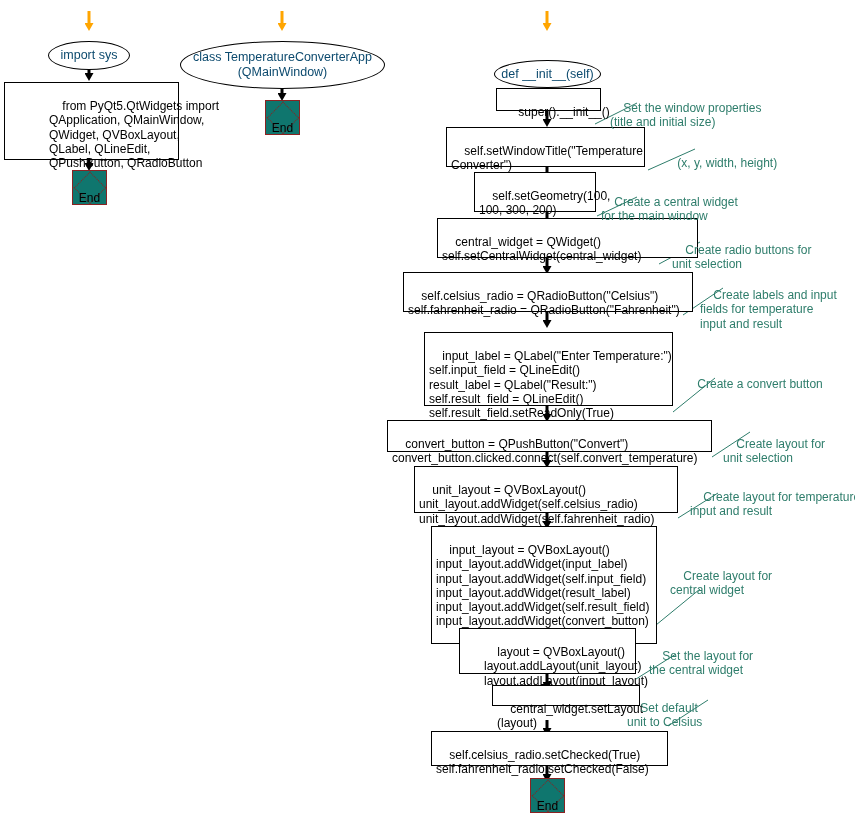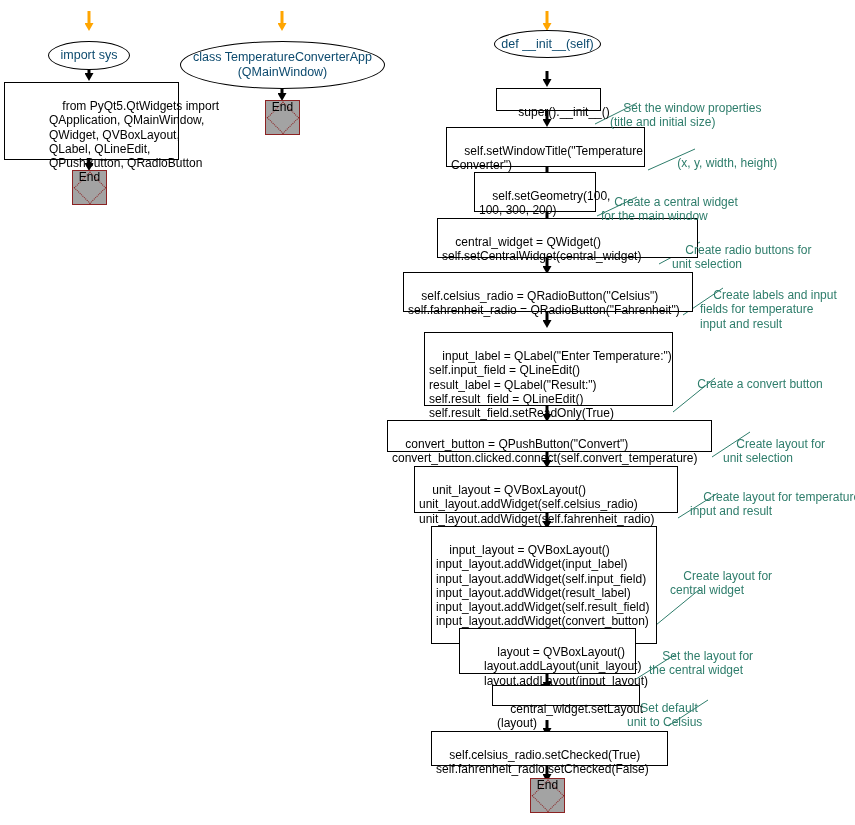--- a/index.html
+++ b/index.html
@@ -52,23 +52,23 @@
     display: flex;
     align-items: center;
     justify-content: center;
     text-align: center;
     white-space: pre;
     color: #0c4a6e;
   }
   
   .endnode {
     border: 1px solid #8b2222;
-    background: #a3a3a3;
+    background: #0f766e;
     display: flex;
-    align-items: flex-start;
+    align-items: flex-end;
     justify-content: center;
     font-size: 12px;
     color: #000000;
     position: absolute;
     box-sizing: border-box;
   }
   .endnode .diamond {
     position: absolute;
     left: 50%;
     top: 50%;
@@ -178,21 +178,21 @@
   <div class="node ellipse" style="left:180px; top:41px; width:205px; height:48px;">
     <span>class TemperatureConverterApp
 (QMainWindow)</span>
   </div>
 
   <div class="endnode" style="left:265px; top:100px; width:35px; height:35px;">
     <span class="diamond"></span>
     <span class="endlabel">End</span>
   </div>
 
-  <div class="node ellipse" style="left:494px; top:30px; width:107px; height:28px;">
+  <div class="node ellipse" style="left:494px; top:60px; width:107px; height:28px;">
     <span>def __init__(self)</span>
   </div>
 
   <div class="node proc" style="left:496px; top:88px; width:105px; height:23px;padding-left:8px;">
     <span>super().__init__()</span>
   </div>
 
   <div class="node proc" style="left:446px; top:127px; width:199px; height:40px;">
     <span>self.setWindowTitle("Temperature
 Converter")</span>

